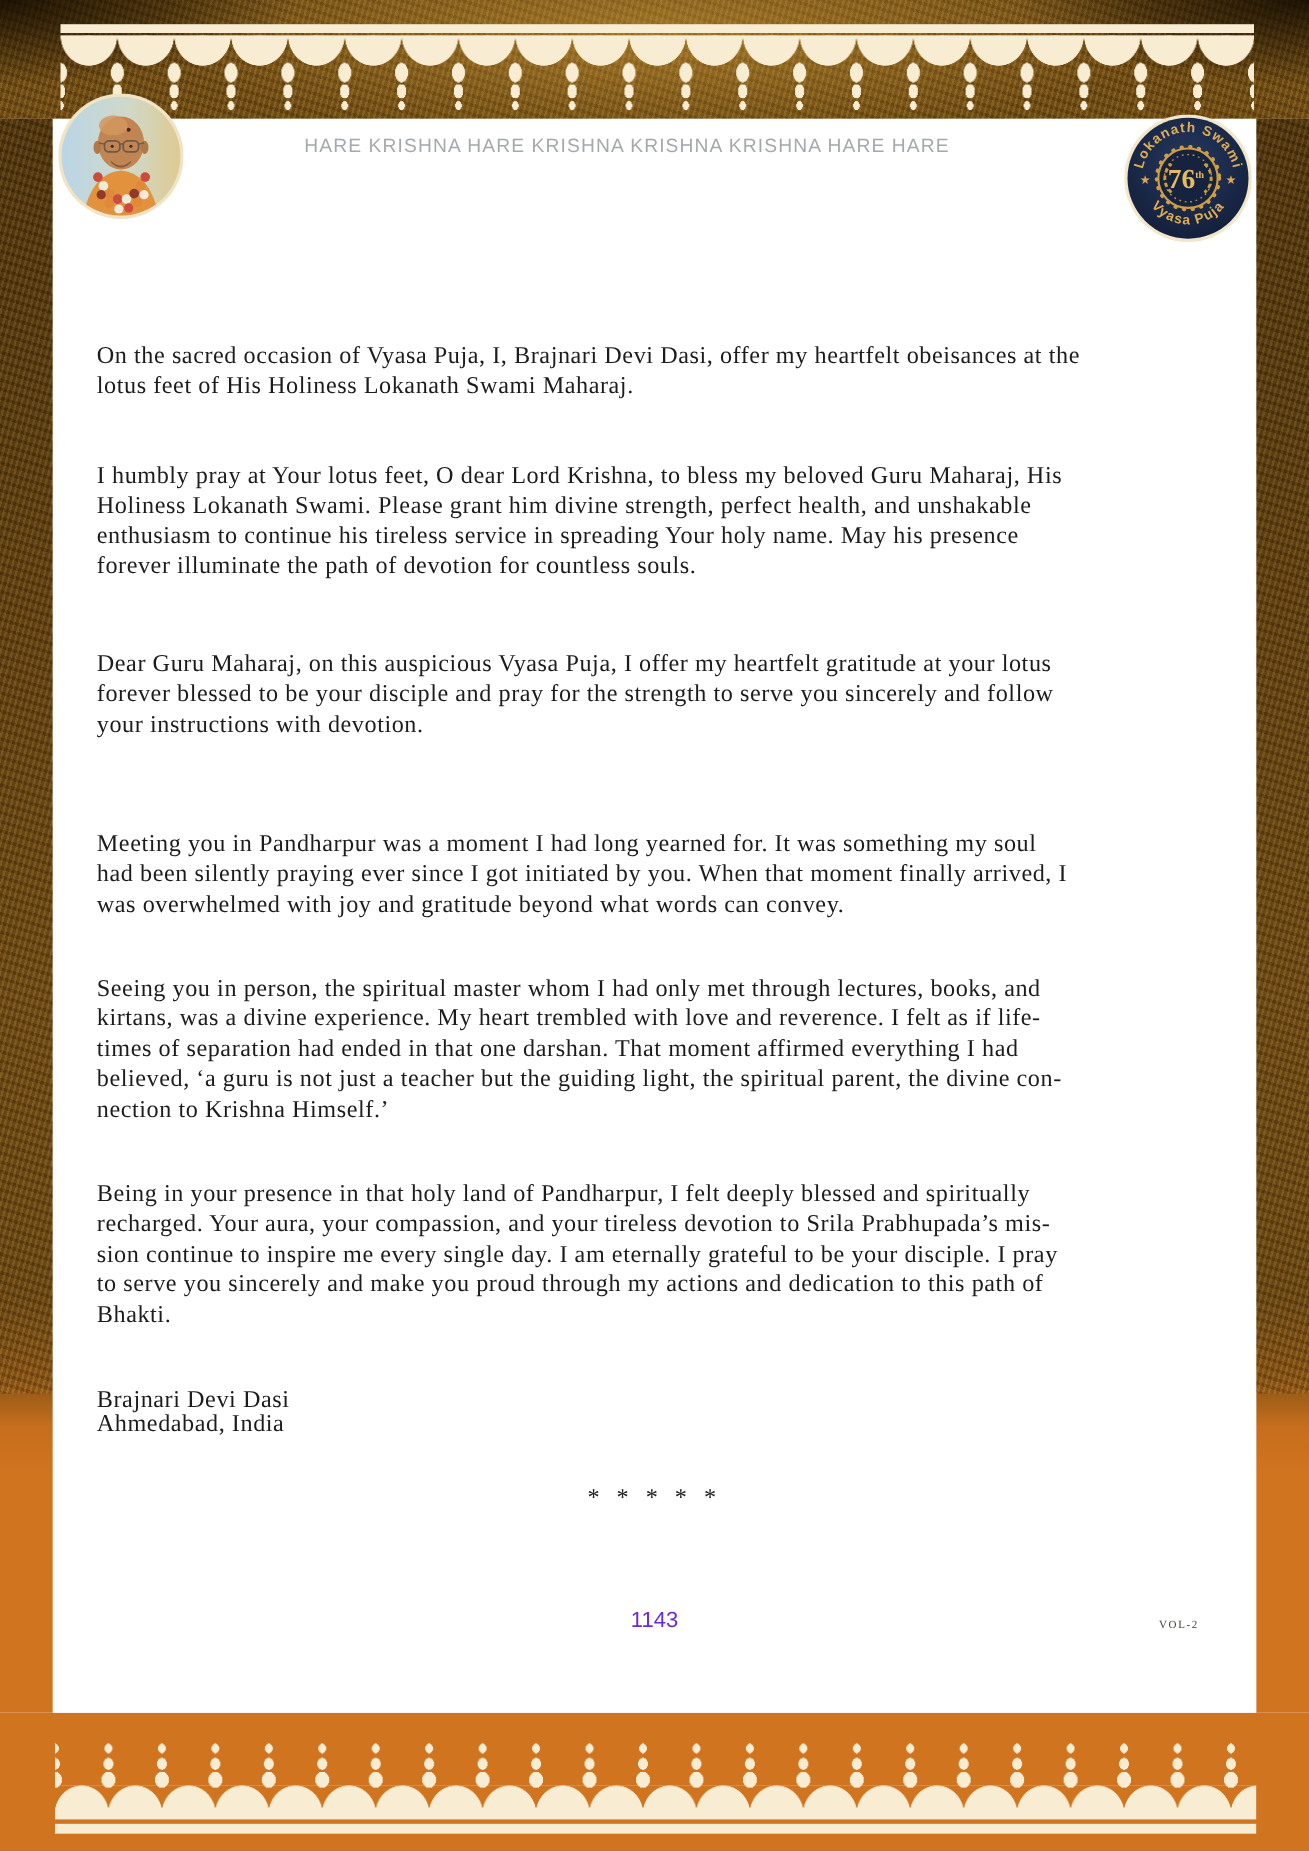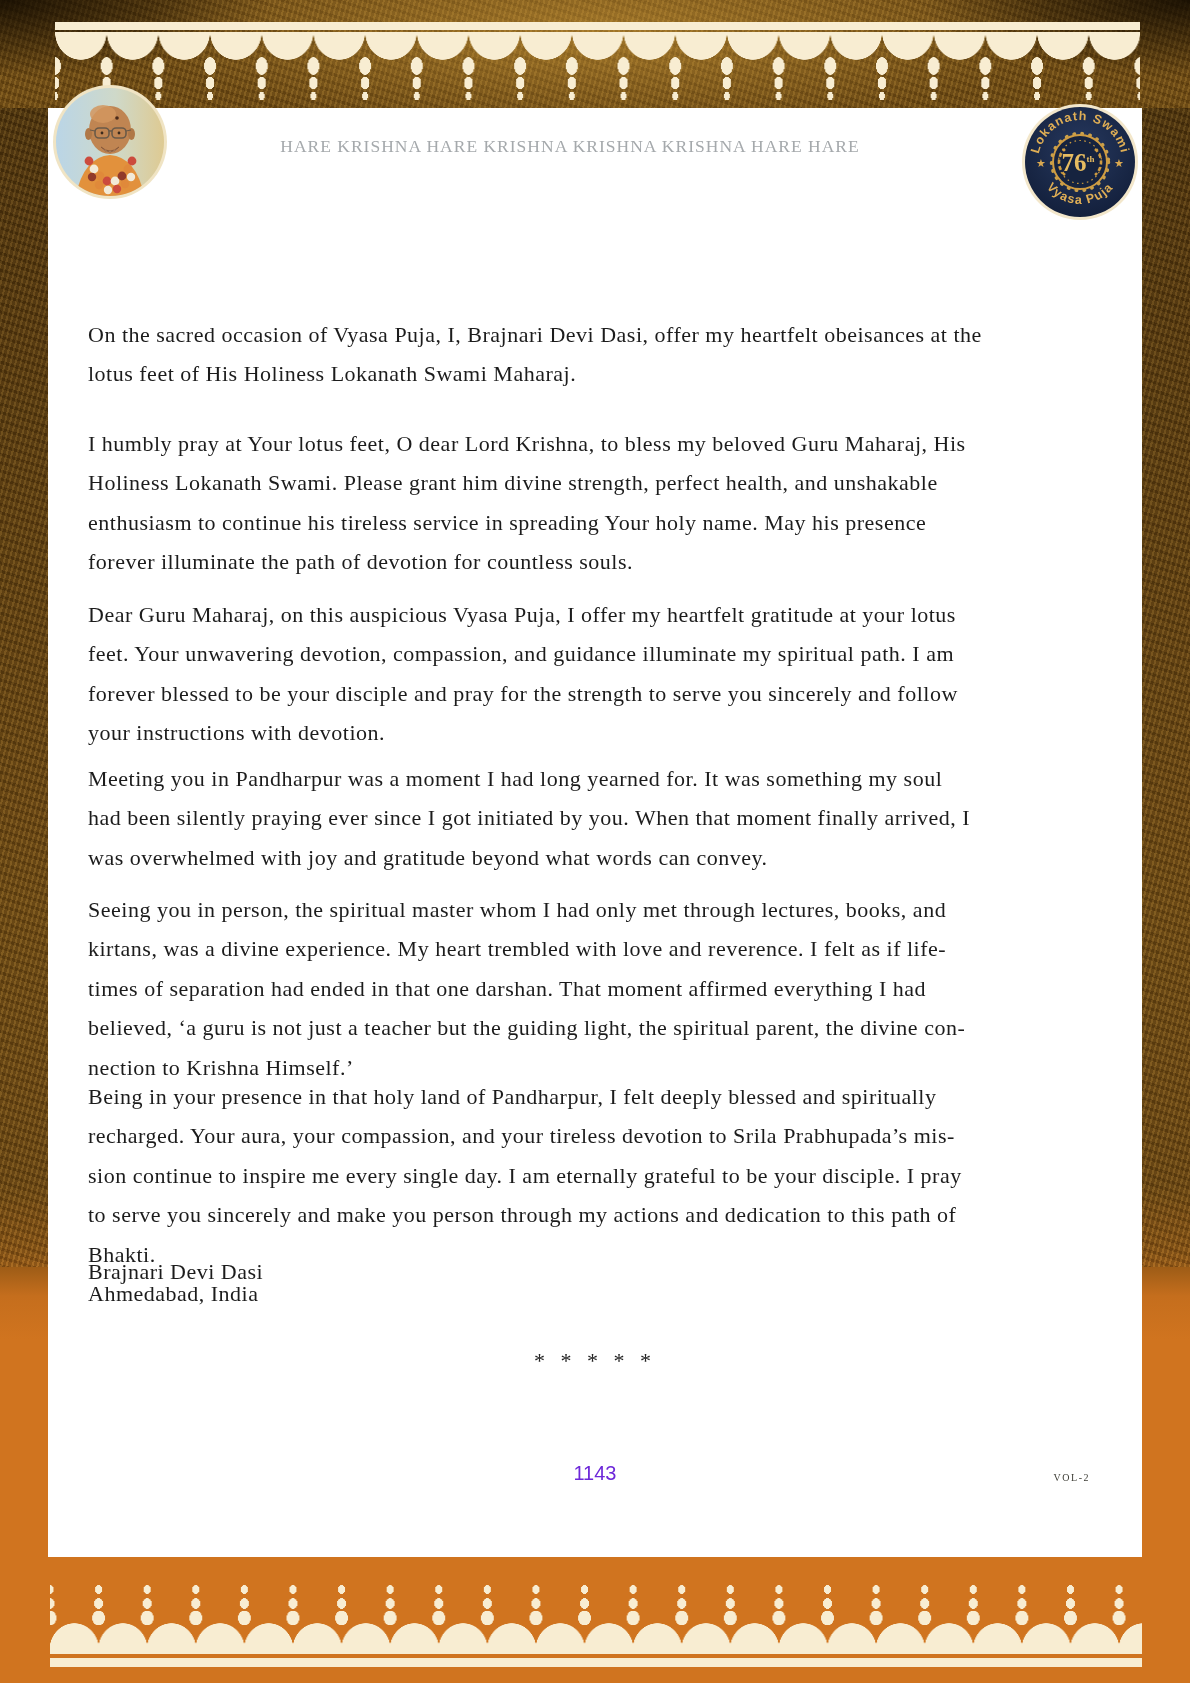--- a/index.html
+++ b/index.html
@@ -61,27 +61,27 @@
   .b-arches{position:absolute;left:50px;top:66px;width:1092px;height:27px;
     background-image:radial-gradient(25px 27px at 50% 100%, #f8edd2 98%, rgba(248,237,210,0) 100%);
     background-size:48.6px 27px;background-repeat:repeat-x;}
   .b-strip1{position:absolute;left:50px;top:93px;width:1092px;height:4px;background:#f8edd2;}
   .b-strip2{position:absolute;left:50px;top:101px;width:1092px;height:9px;background:#f8edd2;}
 
   
   .mantra{position:absolute;left:0;width:100%;text-align:center;
     font-family:"Liberation Sans",sans-serif;font-size:17.5px;letter-spacing:1px;
     color:#a5a9ac;transform:translateX(-25px);}
-  .mantra1{top:28px;font-family:Liberation Serif, serif;} .mantra2{top:58px;}
+  .mantra1{top:14px;} .mantra2{top:58px;}
   .photo{position:absolute;left:53px;top:85px;width:114px;height:114px;}
   .badge{position:absolute;left:1022px;top:104px;width:116px;height:116px;}
 
   
   .para{position:absolute;left:40px;width:1015px;color:#1c1c1c;}
-  .line{font-size:22px;line-height:27.4px;letter-spacing:0.5px;white-space:pre;margin-top:12px;}
+  .line{font-size:22px;line-height:27.4px;letter-spacing:0.5px;white-space:pre;}
   .sig{position:absolute;left:40px;font-size:22px;letter-spacing:0.5px;color:#1c1c1c;}
   .stars{position:absolute;left:0;top:1240px;width:100%;text-align:center;
     font-size:22px;letter-spacing:5px;color:#222;}
   .pageno{position:absolute;left:0;top:1354px;width:100%;text-align:center;
     font-family:"Liberation Sans",sans-serif;font-size:20px;color:#6d28d9;}
   .vol{position:absolute;right:52px;top:1364px;font-size:10px;letter-spacing:1.5px;color:#3f3f37;}
 </style>
 </head>
 <body>
 
@@ -111,41 +111,40 @@
     <div class="line">lotus feet of His Holiness Lokanath Swami Maharaj.</div>
   </div>
   <div class="para" style="top:310px">
     <div class="line">I humbly pray at Your lotus feet, O dear Lord Krishna, to bless my beloved Guru Maharaj, His</div>
     <div class="line">Holiness Lokanath Swami. Please grant him divine strength, perfect health, and unshakable</div>
     <div class="line">enthusiasm to continue his tireless service in spreading Your holy name. May his presence</div>
     <div class="line">forever illuminate the path of devotion for countless souls.</div>
   </div>
   <div class="para" style="top:481px">
     <div class="line">Dear Guru Maharaj, on this auspicious Vyasa Puja, I offer my heartfelt gratitude at your lotus</div>
-    <div class="line">feet. Your unwavering devotion, compassion, and guidance illuminate my spiritual path. I am</div>
     <div class="line">forever blessed to be your disciple and pray for the strength to serve you sincerely and follow</div>
     <div class="line">your instructions with devotion.</div>
   </div>
   <div class="para" style="top:645px">
     <div class="line">Meeting you in Pandharpur was a moment I had long yearned for. It was something my soul</div>
     <div class="line">had been silently praying ever since I got initiated by you. When that moment finally arrived, I</div>
     <div class="line">was overwhelmed with joy and gratitude beyond what words can convey.</div>
   </div>
   <div class="para" style="top:776px">
     <div class="line">Seeing you in person, the spiritual master whom I had only met through lectures, books, and</div>
     <div class="line">kirtans, was a divine experience. My heart trembled with love and reverence. I felt as if life-</div>
     <div class="line">times of separation had ended in that one darshan. That moment affirmed everything I had</div>
     <div class="line">believed, ‘a guru is not just a teacher but the guiding light, the spiritual parent, the divine con-</div>
     <div class="line">nection to Krishna Himself.’</div>
   </div>
   <div class="para" style="top:963px">
     <div class="line">Being in your presence in that holy land of Pandharpur, I felt deeply blessed and spiritually</div>
     <div class="line">recharged. Your aura, your compassion, and your tireless devotion to Srila Prabhupada’s mis-</div>
     <div class="line">sion continue to inspire me every single day. I am eternally grateful to be your disciple. I pray</div>
-    <div class="line">to serve you sincerely and make you person through my actions and dedication to this path of</div>
+    <div class="line">to serve you sincerely and make you proud through my actions and dedication to this path of</div>
     <div class="line">Bhakti.</div>
   </div>
 
   <div class="sig" style="top:1151px">Brajnari Devi Dasi</div>
   <div class="sig" style="top:1173px">Ahmedabad, India</div>
   <div class="stars">* * * * *</div>
 
   <div class="pageno">1143</div>
   <div class="vol">VOL-2</div>
 </div>

